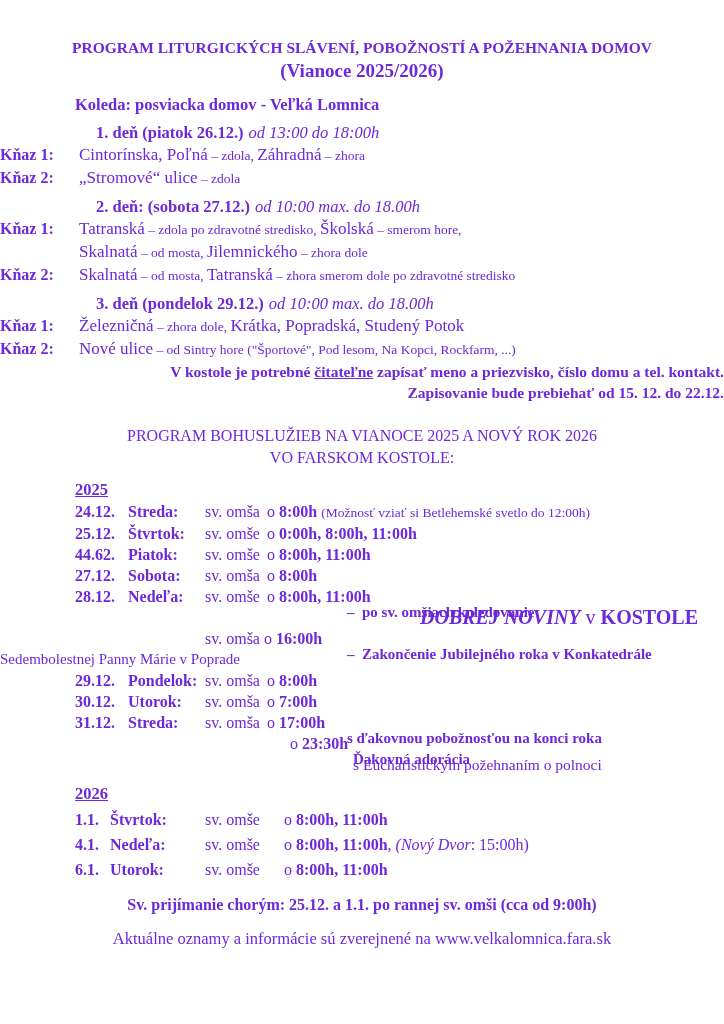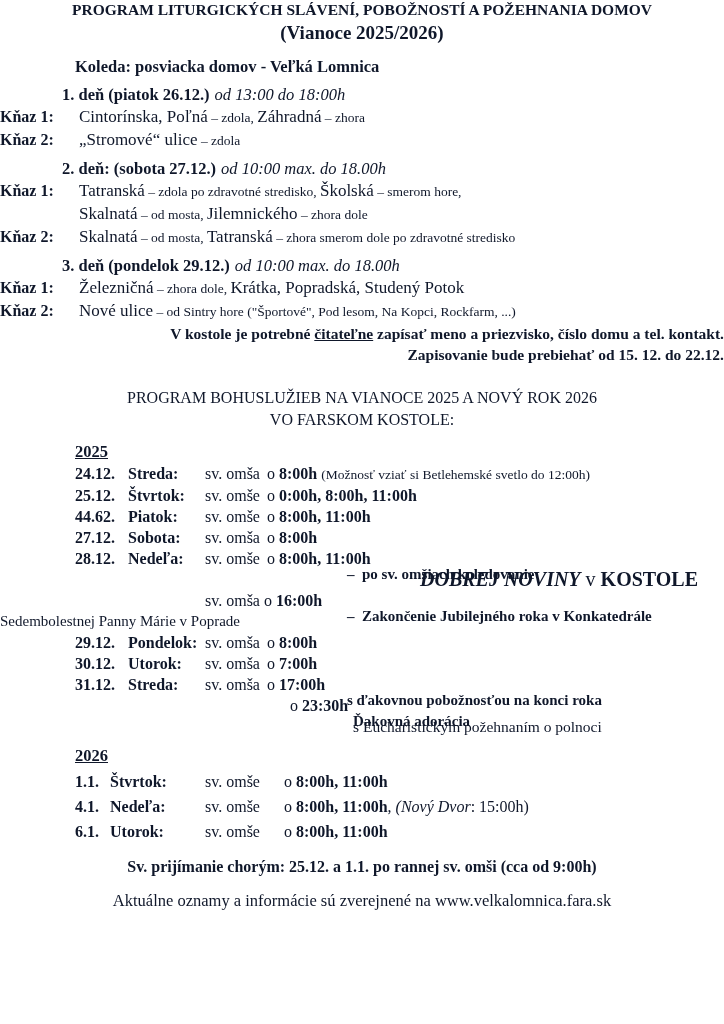--- a/index.html
+++ b/index.html
@@ -1,26 +1,26 @@
 <!DOCTYPE html>
 <html><head>
 <meta charset="utf-8">
 <style>
   html,body{margin:0;padding:0;background:#888;}
   .page{
-    width:724px;height:1024px;background:#ffffff;color:#0f172a;
+    width:724px;height:1024px;background:#ffffff;color:#6d28d9;
     font-family:"Liberation Serif","DejaVu Serif",serif;
     font-size:16px;position:relative;box-sizing:border-box;
-    overflow:hidden;margin:0 auto;
+    padding-top:38px;overflow:hidden;margin:0 auto;
   }
   .center{text-align:center;}
   .title1{font-weight:bold;font-size:15.5px;line-height:20px;}
   .title2{font-weight:bold;font-size:19px;line-height:26px;}
   .koleda{margin:10px 0 0 75px;font-weight:bold;font-size:16.5px;line-height:22px;}
-  .day-head{margin-left:62px;line-height:22px;font-size:16.5px;}
+  .day-head{margin-left:96px;line-height:22px;font-size:16.5px;}
   .day-head .dh-b{font-weight:bold;margin-right:5px;}
   .day-head .dh-i{font-style:italic;}
   .mt6{margin-top:6px;}
   .pline{display:flex;line-height:22px;gap:6px;}
   .plabel{width:73px;flex:none;font-weight:bold;font-size:16px;}
   .ptext{white-space:nowrap;}
   .lg{font-size:17px;}
   .sm{font-size:13.5px;}
   .b{font-weight:bold;}
   .i{font-style:italic;}

